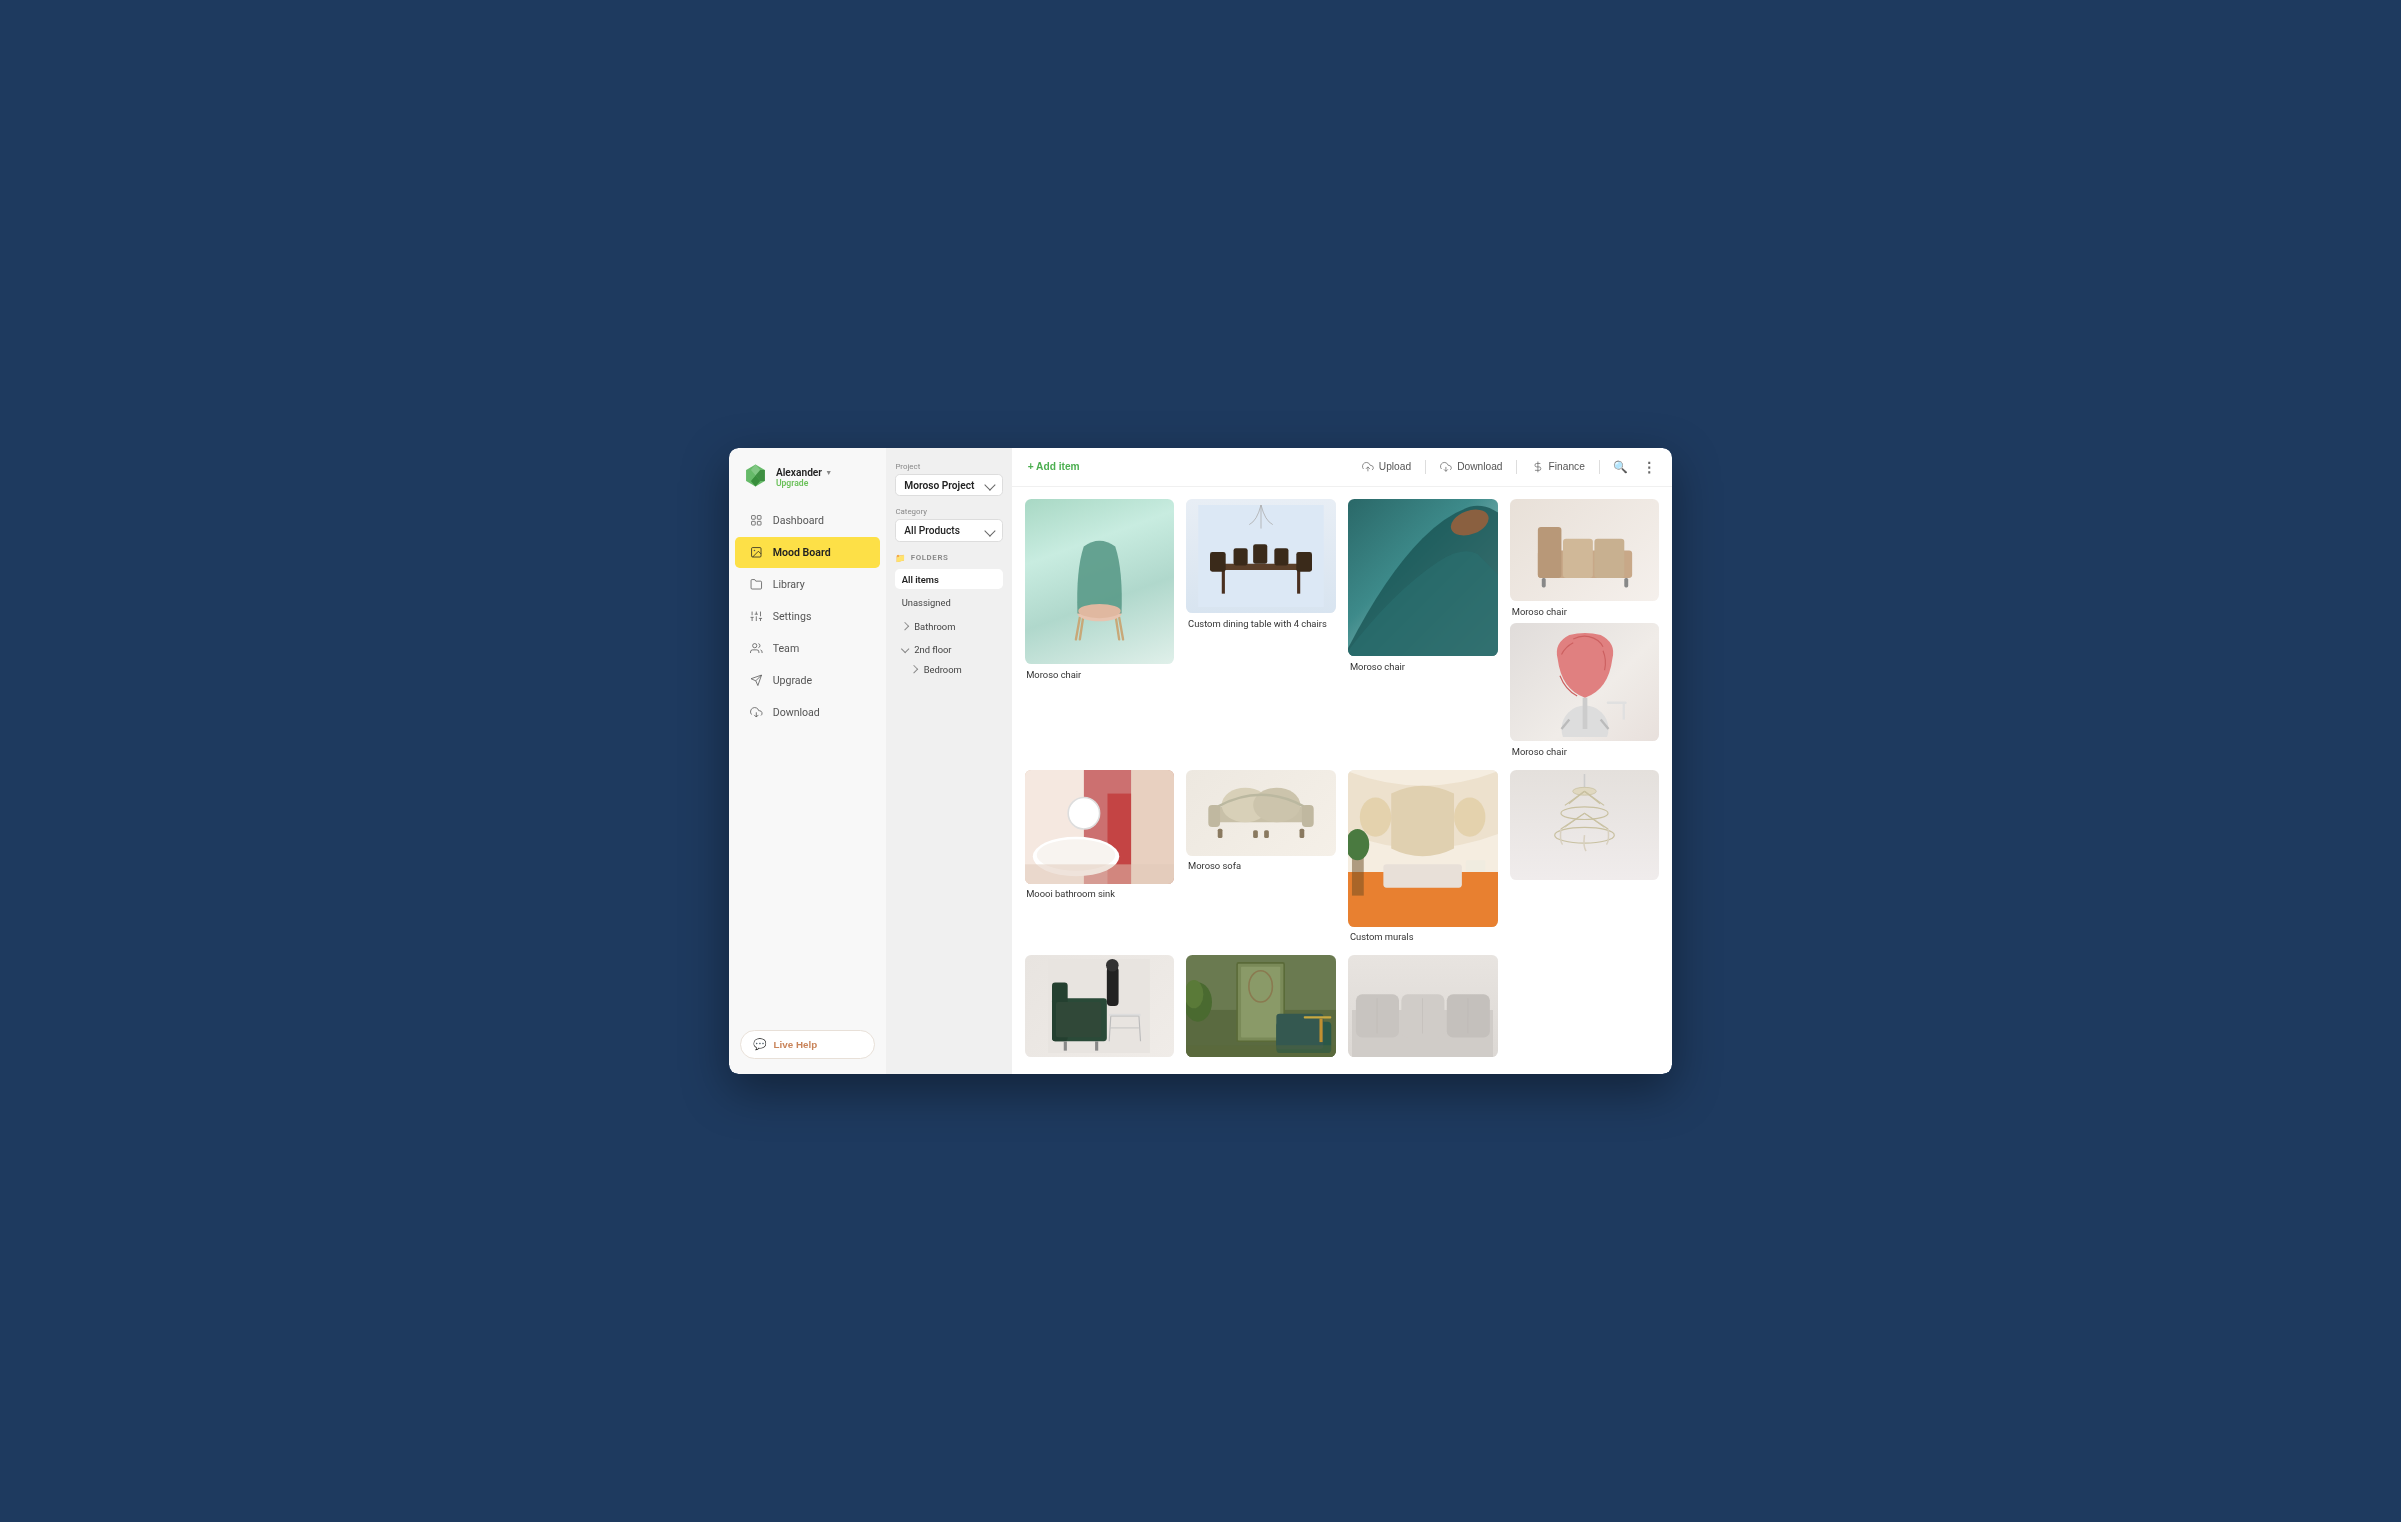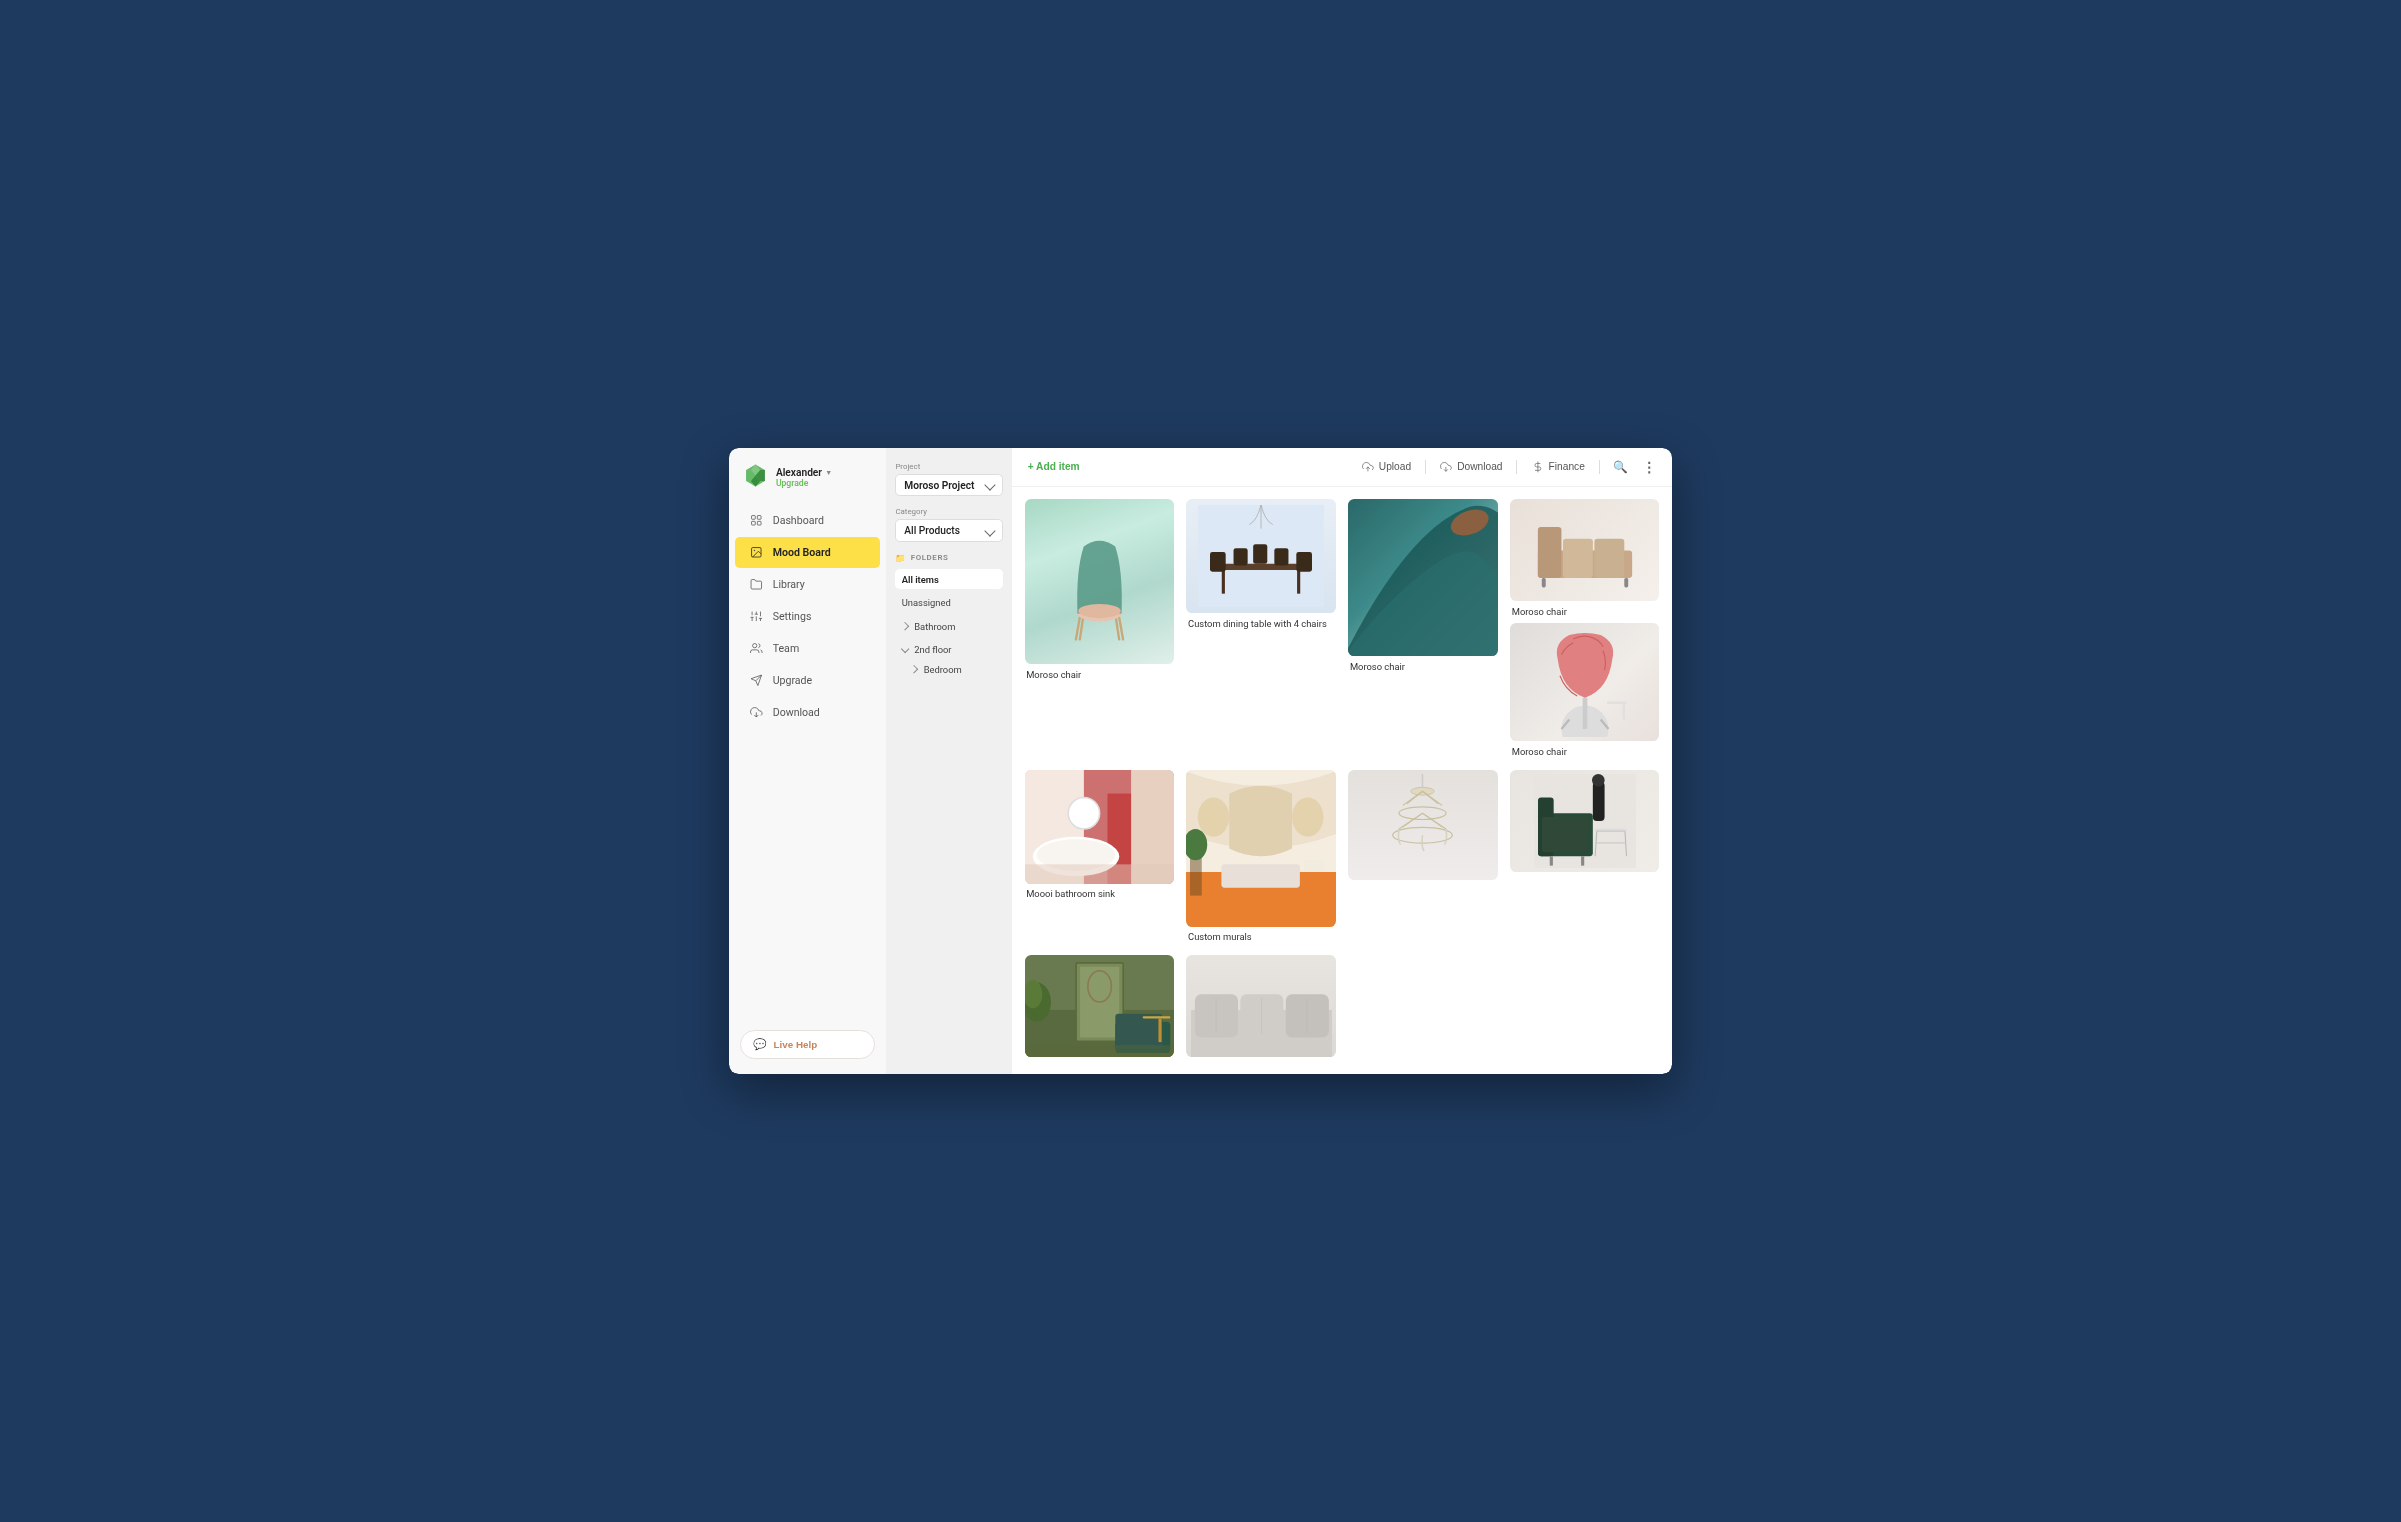--- a/index.html
+++ b/index.html
@@ -710,20 +710,44 @@
 
               <circle cx="80" cy="55" r="20" fill="white" stroke="#ddd" stroke-width="2"></circle>
 
               <rect x="0" y="120" width="200" height="25" fill="#e0c8b8" opacity="0.5"></rect>
             </svg>
           </div>
         </div>
         <span class="product-name">Moooi bathroom sink</span>
       </div>
 
+      <div class="product-card">
+        <div class="product-image">
+          <div style="height:86px; background: linear-gradient(135deg, #ede8e0 0%, #f5f0e8 100%); display:flex; align-items:center; justify-content:center;">
+            <svg width="118" height="75" viewBox="0 0 150 95">
+
+              <path d="M15 60 Q10 45 20 40 L130 40 Q140 45 135 60 Z" fill="#c8c0a8"></path>
+
+              <ellipse cx="55" cy="38" rx="30" ry="22" fill="#d8d0b8"></ellipse>
+              <ellipse cx="95" cy="38" rx="30" ry="22" fill="#ccc4ac"></ellipse>
+
+              <path d="M20 40 Q75 10 130 40" stroke="#bbb8a0" stroke-width="3" fill="none"></path>
+
+              <rect x="8" y="38" width="15" height="28" rx="5" fill="#c0b8a0"></rect>
+              <rect x="127" y="38" width="15" height="28" rx="5" fill="#c0b8a0"></rect>
+
+              <rect x="20" y="68" width="6" height="12" rx="2" fill="#8a7a60"></rect>
+              <rect x="124" y="68" width="6" height="12" rx="2" fill="#8a7a60"></rect>
+              <rect x="65" y="70" width="6" height="10" rx="2" fill="#8a7a60"></rect>
+              <rect x="79" y="70" width="6" height="10" rx="2" fill="#8a7a60"></rect>
+            </svg>
+          </div>
+        </div>
+        <span class="product-name">Moroso sofa</span>
+      </div>
 
       <div class="product-card">
         <div class="product-image">
           <div style="height:157px; overflow:hidden; background: #f0ece8;">
             <svg width="100%" height="100%" viewBox="0 0 200 200" preserveAspectRatio="xMidYMid slice">
 
               <rect width="200" height="200" fill="#f5ede0"></rect>
 
               <path d="M0 0 Q100 40 200 0 L200 80 Q100 120 0 80 Z" fill="#e8d8c0" opacity="0.6"></path>
 

